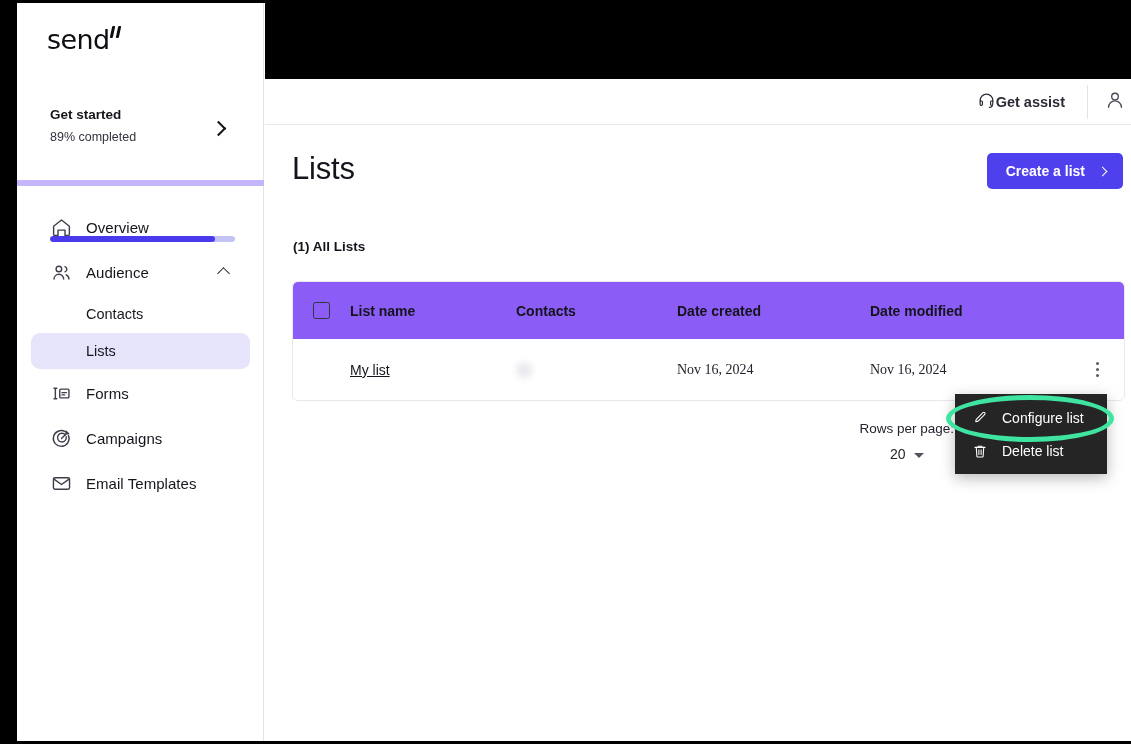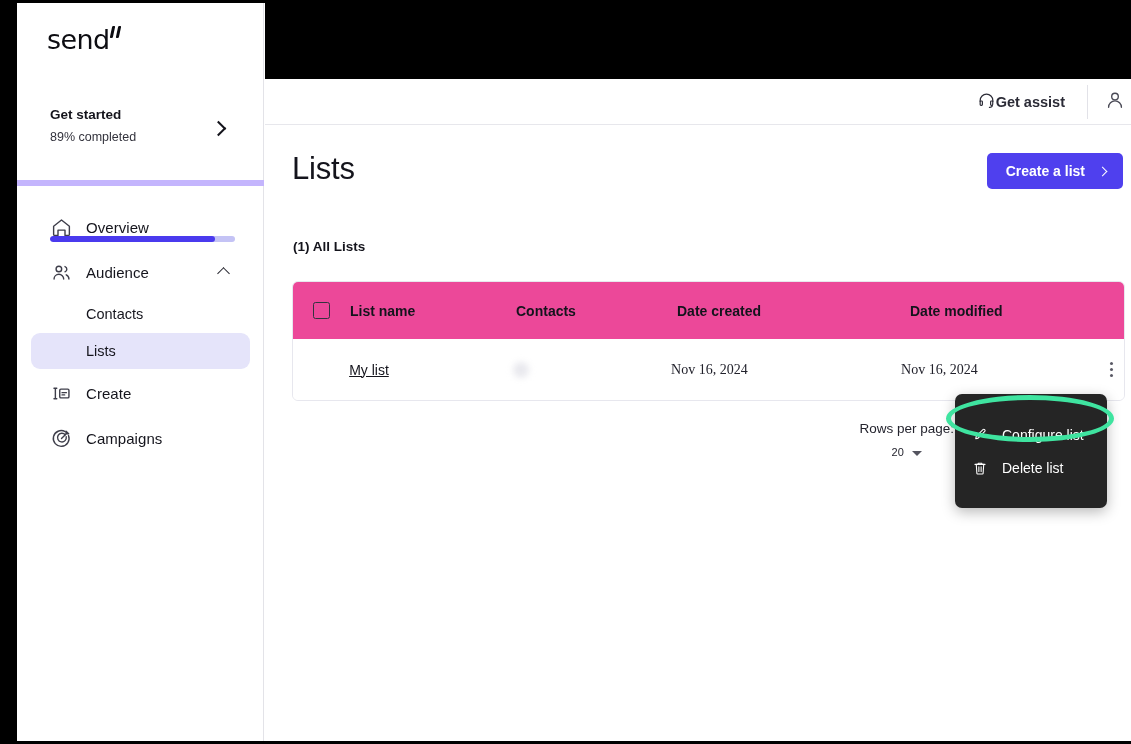--- a/index.html
+++ b/index.html
@@ -243,34 +243,34 @@
     width: 833px;
     border: 1px solid #e7e7ee;
     border-radius: 6px;
     overflow: hidden;
     background: #fff;
   }
   .thead {
     display: flex;
     align-items: center;
     height: 57px;
-    background: #ec4899;
+    background: #8b5cf6;
   }
   .tbody-row {
     display: flex;
     align-items: center;
     height: 61px;
     background: #ffffff;
     position: relative;
   }
   .c-check { width: 57px; display: flex; justify-content: center; align-items: center; }
   .c-name { width: 166px; padding-left: 0px; }
   .c-contacts { width: 161px; }
   .c-created { width: 193px; }
-  .c-modified { width: 200px; margin-left: 40px; }
+  .c-modified { width: 200px; }
   .c-actions { flex: 1; display: flex; justify-content: center; }
 
   .th {
     font-size: 14px;
     font-weight: bold;
     color: #14141c;
   }
   .td {
     font-size: 14px;
     color: #22222c;
@@ -318,39 +318,39 @@
     display: flex;
     align-items: center;
     gap: 10px;
     font-size: 13.5px;
     color: #24242e;
     flex-direction: column;
   }
   .rpp-select {
     display: flex; align-items: center; gap: 8px;
     cursor: pointer;
-    font-size: 11px;
+    font-size: 14px;
     color: #24242e;
   }
   .rpp-caret {
     width: 0; height: 0;
     border-left: 5px solid transparent;
     border-right: 5px solid transparent;
     border-top: 5.5px solid #54545f;
     margin-top: 2px;
   }
 
   
   #context-menu {
     position: absolute;
     left: 690px; top: 391px;
     width: 152px;
     background: #252525;
-    border-radius: 7px;
-    padding: 24px 0;
+    border-radius: 0;
+    padding: 7px 0;
     box-shadow: 0 4px 14px rgba(0,0,0,0.28);
     z-index: 20;
   }
   .menu-item {
     height: 33px;
     display: flex;
     align-items: center;
     padding-left: 16px;
     gap: 14px;
     color: #ffffff;
@@ -432,34 +432,43 @@
       </div>
 
       <div class="nav-item">
         <span class="nav-icon">
           <svg width="21" height="21" viewBox="0 0 24 24" fill="none" stroke="currentColor" stroke-width="1.6" stroke-linecap="round" stroke-linejoin="round">
               <path d="M5 6v12M3.4 6h3.2M3.4 18h3.2"></path>
               <rect x="10" y="7" width="10.5" height="10" rx="1.3"></rect>
               <path d="M12.6 11h5M12.6 13.6h3"></path>
             </svg>
         </span>
-        <span class="nav-label">Create</span>
+        <span class="nav-label">Forms</span>
       </div>
 
       <div class="nav-item">
         <span class="nav-icon">
           <svg width="21" height="21" viewBox="0 0 24 24" fill="none" stroke="currentColor" stroke-width="1.6" stroke-linecap="round" stroke-linejoin="round">
               <path d="M20 8.6a9 9 0 1 1-3.8-4.4"></path>
               <path d="M16.3 7.7a5 5 0 1 0 1.1 2.3"></path>
               <path d="M12 12l5.2-5.2V3.6l3 3h-3.2"></path>
             </svg>
         </span>
         <span class="nav-label">Campaigns</span>
       </div>
 
+      <div class="nav-item">
+        <span class="nav-icon">
+          <svg width="21" height="21" viewBox="0 0 24 24" fill="none" stroke="currentColor" stroke-width="1.6" stroke-linecap="round" stroke-linejoin="round">
+              <rect x="2.8" y="5.5" width="18.4" height="13" rx="1.6"></rect>
+              <path d="m3.4 7 8.6 6.2L20.6 7"></path>
+            </svg>
+        </span>
+        <span class="nav-label">Email Templates</span>
+      </div>
 
     </div>
   </div>
 
   <div id="main">
 
     <div id="black-bar"></div>
 
     <div id="topbar">
       <div class="assist">

